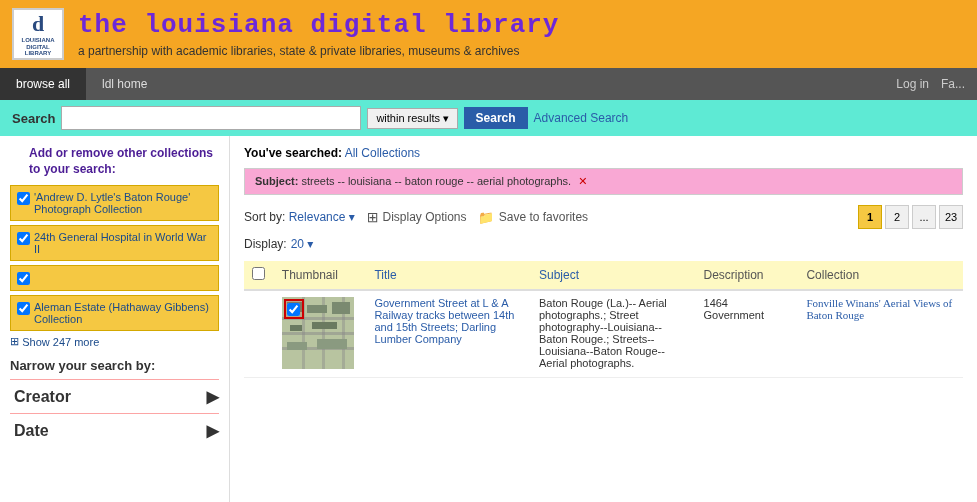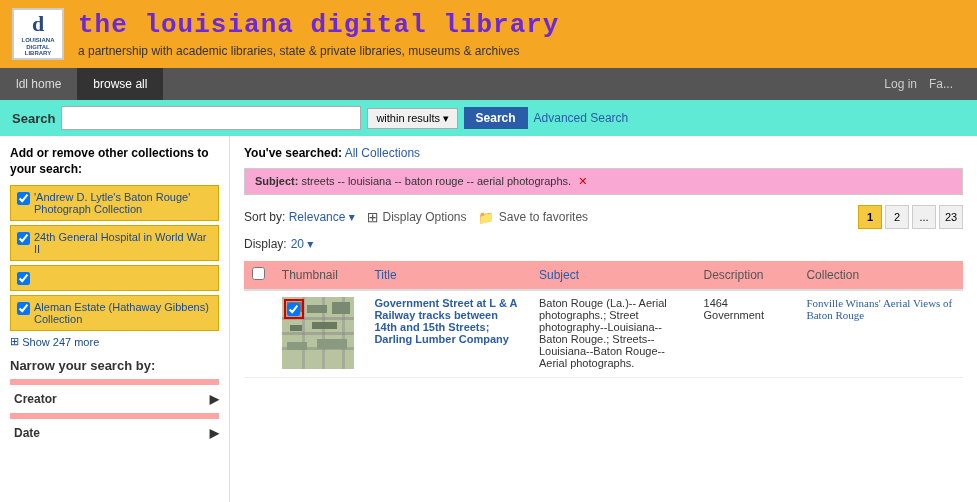--- a/index.html
+++ b/index.html
@@ -47,21 +47,21 @@
       font-size: 12px;
       cursor: pointer;
     }
     .navbar-item.active {
       background: #333;
       color: #fff;
     }
     .navbar-right {
       margin-left: auto;
       display: flex; gap: 12px;
-      padding-right: 24px;
+      padding-right: 12px;
       color: #ccc; font-size: 12px;
     }
     .navbar-right a { color: #ccc; text-decoration: none; cursor: pointer; }
 
     
     .searchbar {
       background: #5eead4;
       padding: 6px 12px;
       display: flex;
       align-items: center;
@@ -104,22 +104,23 @@
     }
 
     
     .sidebar {
       width: 230px;
       flex-shrink: 0;
       padding: 10px;
       border-right: 1px solid #ddd;
     }
     .sidebar-title {
-      font-size: 12px; font-weight: bold; color: #000000; margin-bottom: 8px;
+      font-size: 12px; font-weight: bold; color: #4c1d95; margin-bottom: 8px;
       line-height: 1.3;
+      margin-left: 19px;
     }
     .collection-item {
       display: flex; align-items: flex-start; gap: 4px;
       background: #f5c842;
       border: 1px solid #d4a800;
       padding: 5px 6px;
       margin-bottom: 4px;
       font-size: 11px;
       color: #1a4a8a;
       cursor: pointer;
@@ -127,24 +128,24 @@
     .collection-item input[type="checkbox"] { margin-top: 1px; flex-shrink: 0; }
     .collection-item a { color: #1a4a8a; text-decoration: none; }
     .show-more {
       color: #1a4a8a; font-size: 11px; cursor: pointer; margin: 4px 0 10px 0;
       text-decoration: none; display: flex; align-items: center; gap: 3px;
     }
     .narrow-title {
       font-size: 13px; font-weight: bold; color: #333; margin-bottom: 6px;
     }
     .narrow-item {
-      border-top: 6px solid #fca5a5;
+      border-top: 1px solid #fca5a5;
       padding: 7px 0 7px 4px;
       display: flex; align-items: center; justify-content: space-between;
-      font-size: 12px; font-weight: bold; color: #333; cursor: pointer;
+      font-size: 16px; font-weight: bold; color: #333; cursor: pointer;
     }
 
     
     .content {
       flex: 1;
       padding: 10px 14px;
     }
     .searched-bar {
       font-size: 12px; margin-bottom: 8px;
     }
@@ -199,38 +200,38 @@
       display: flex; align-items: center; gap: 4px;
     }
     .display-row a { color: #2a5ca8; cursor: pointer; text-decoration: none; }
 
     
     .results-table {
       width: 100%;
       border-collapse: collapse;
     }
     .results-table th {
-      background: #fca5a5;
+      background: #fef9c3;
       border-bottom: 2px solid #ddd;
       padding: 6px 8px;
       text-align: left;
       font-size: 12px;
       color: #555;
       font-weight: normal;
     }
     .results-table th.sortable { color: #2a5ca8; cursor: pointer; }
     .results-table td {
       padding: 6px 8px;
       vertical-align: top;
       font-size: 11px;
       border-bottom: 1px solid #eee;
     }
     .checkbox-col { width: 24px; }
     .thumb-col { width: 90px; }
-    .title-col { width: 160px; font-weight: bold; }
+    .title-col { width: 160px; }
     .subject-col { width: 160px; }
     .desc-col { width: 100px; margin-left: 47px; }
     .coll-col { width: 160px; }
 
     .result-thumb-wrapper {
       position: relative; display: inline-block;
     }
     .result-thumb {
       width: 72px; height: 72px;
       background: #ccc;
@@ -262,22 +263,22 @@
       <div style="font-size:6px;color:#2a4a7f;line-height:1.1;font-weight:bold;">LOUISIANA<br>DIGITAL<br>LIBRARY</div>
     </div>
   </div>
   <div class="header-text">
     <h1>the louisiana digital library</h1>
     <p>a partnership with academic libraries, state &amp; private libraries, museums &amp; archives</p>
   </div>
 </header>
 
 <nav class="navbar">
+  <div class="navbar-item active">browse all</div>
   <div class="navbar-item">ldl home</div>
-  <div class="navbar-item active">browse all</div>
   <div class="navbar-right">
     <a>Log in</a>
     <a>Fa...</a>
   </div>
 </nav>
 
 <div class="searchbar">
   <label>Search</label>
   <input type="text" style="width: 220px;">
   <button class="within-btn">within results ▾</button>

